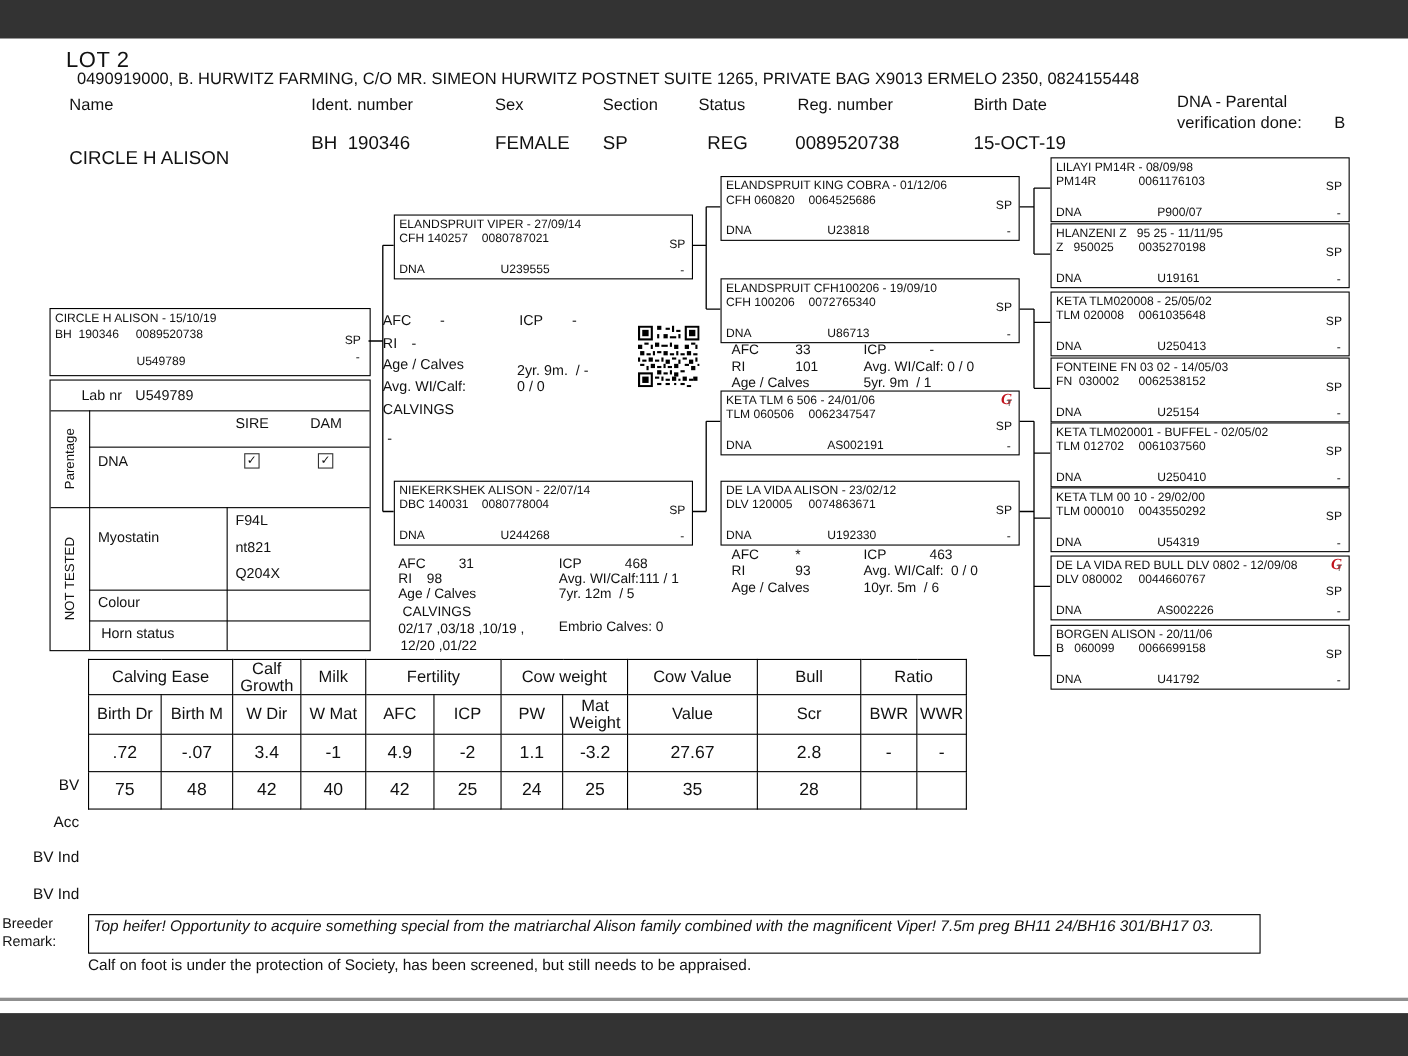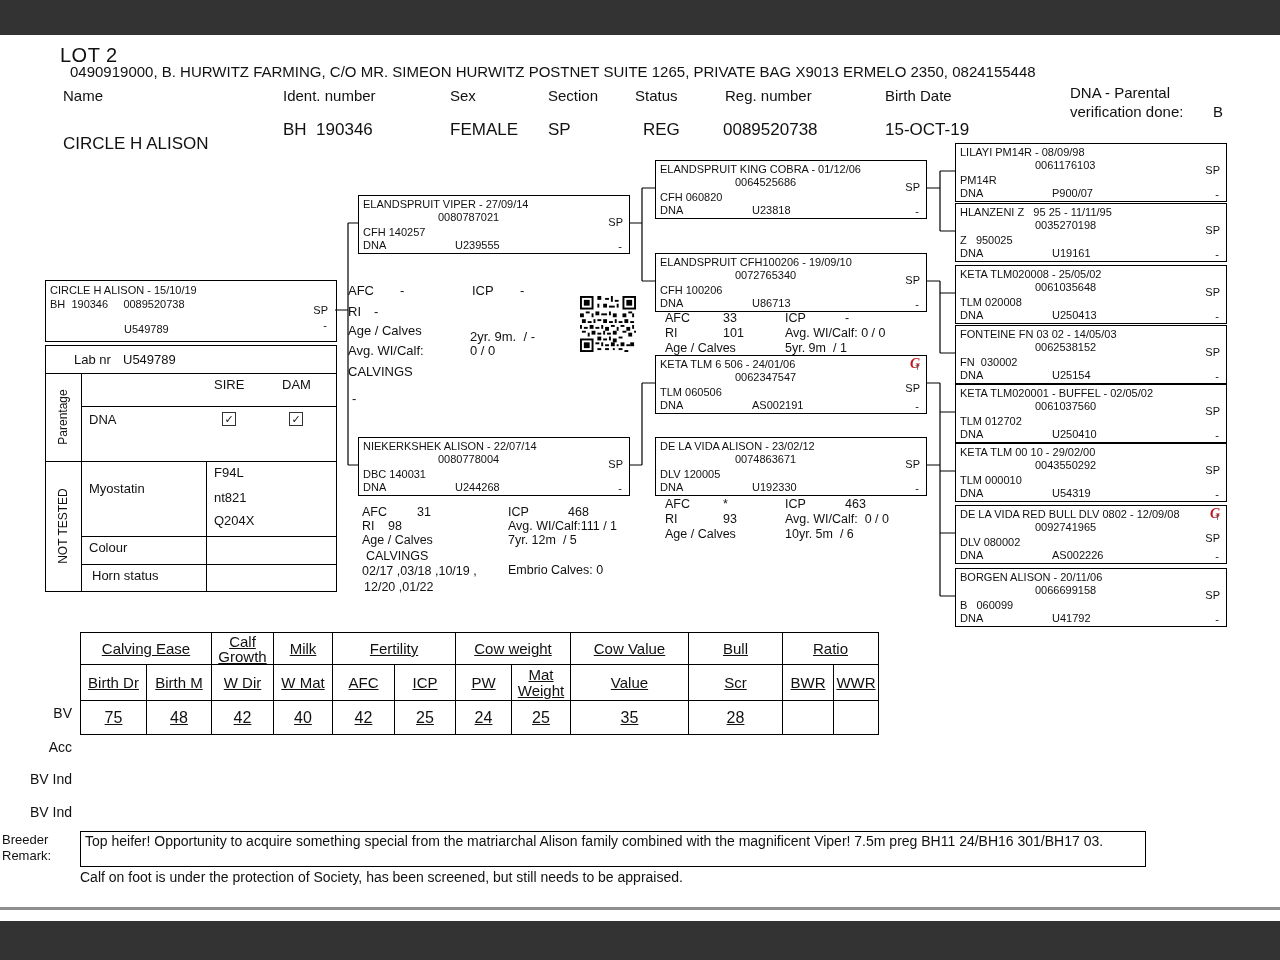--- a/index.html
+++ b/index.html
@@ -12,21 +12,21 @@
   .abs{position:absolute;}
   .pre{white-space:pre;}
   
   .lot{font-size:20px;letter-spacing:.5px;}
   .addr{font-size:15px;}
   .flabel{font-size:15px;}
   .fvalue{font-size:17px;}
   
   .pbox{position:absolute;width:270px;height:57px;border:1px solid #000;font-size:11px;background:#fff;}
   .pbox .bt{position:absolute;left:4px;top:2px;white-space:pre;}
-  .pbox .bi1{position:absolute;left:4px;top:15px;white-space:pre;margin-top:15px;}
+  .pbox .bi1{position:absolute;left:4px;top:15px;white-space:pre;}
   .pbox .bi2{position:absolute;left:79px;top:15px;white-space:pre;}
   .pbox .bsp{position:absolute;right:6px;top:20px;}
   .pbox .bsp.low{top:26px;}
   .pbox .bdl{position:absolute;left:4px;bottom:2px;}
   .pbox .bdv{position:absolute;left:96px;bottom:2px;white-space:pre;}
   .pbox .bdash{position:absolute;right:7px;bottom:1px;}
   .gt{position:absolute;right:6px;top:1px;line-height:1;}
   .gt .g{font-family:"Liberation Serif",serif;font-style:italic;font-weight:bold;font-size:14px;color:#c1121c;}
   .gt .t{font-size:8px;color:#555;margin-left:-5px;vertical-align:-2px;}
   
@@ -39,30 +39,30 @@
   
   .lab{position:absolute;left:45px;top:345px;width:290px;height:245px;border:1px solid #000;font-size:13px;}
   .lab .hl{position:absolute;background:#000;height:1px;}
   .lab .vl{position:absolute;background:#000;width:1px;}
   .vlabel{position:absolute;text-align:center;transform:rotate(-90deg);font-size:12px;}
   .checkbox{position:absolute;width:12px;height:12px;border:1px solid #333;font-size:11px;line-height:12px;text-align:center;}
   
   .stat{position:absolute;font-size:13px;}
   .stat span{position:absolute;white-space:pre;}
   
-  table.bv{position:absolute;left:80px;top:632px;border-collapse:collapse;table-layout:fixed;font-size:15px;text-decoration:underline;}
+  table.bv{position:absolute;left:80px;top:599px;border-collapse:collapse;table-layout:fixed;font-size:15px;}
   table.bv th,table.bv td{border:1px solid #000;text-align:center;padding:0;font-weight:normal;}
   table.bv .grp{height:32px;font-size:15px;line-height:15px;}
   table.bv .sub{height:36px;font-size:15px;line-height:16px;}
   table.bv .dat td{height:33px;font-size:16px;}
   .rowlabel{position:absolute;width:72px;text-align:right;font-size:14px;}
   .vaccbox{position:absolute;left:878px;top:632px;width:270px;height:199px;border:1px solid #000;font-size:15px;}
   .vaccbox div{position:absolute;left:10px;white-space:pre;}
   .remarkbox{position:absolute;left:80px;top:831px;width:1066px;height:36px;border:1px solid #000;
-             font-size:14px;line-height:17px;padding:1px 4px;box-sizing:border-box;}
+             font-size:14px;line-height:17px;padding:1px 4px;box-sizing:border-box;font-style:italic;}
   .remarklabel{position:absolute;left:2px;width:72px;text-align:left;font-size:13px;line-height:16px;}
   .footnote{position:absolute;left:80px;top:869px;font-size:14px;}
   svg.wires{position:absolute;left:0;top:0;pointer-events:none;}
 </style>
 </head>
 <body>
 
 <div class="page">
   <div class="band top"></div>
 
@@ -236,21 +236,21 @@
     <span class="bi1">TLM 000010</span>
       <span class="bi2">0043550292</span>
     <span class="bsp">SP</span>
     <span class="bdl">DNA</span>
       <span class="bdv">U54319</span>
     <span class="bdash">-</span>
   </div>
   <div class="pbox" style="left:955px;top:505px">
     <div class="bt">DE LA VIDA RED BULL DLV 0802 - 12/09/08</div>
     <span class="bi1">DLV 080002</span>
-      <span class="bi2">0092741965</span>
+      <span class="bi2">0044660767</span>
     <span class="gt"><span class="g">G</span><span class="t">T</span></span>
     <span class="bsp low">SP</span>
     <span class="bdl">DNA</span>
       <span class="bdv">AS002226</span>
     <span class="bdash">-</span>
   </div>
   <div class="pbox" style="left:955px;top:568px">
     <div class="bt">BORGEN ALISON - 20/11/06</div>
     <span class="bi1">B   060099</span>
       <span class="bi2">0066699158</span>
@@ -431,20 +431,34 @@
       <th>AFC</th>
       <th>ICP</th>
       <th>PW</th>
       <th>Mat Weight</th>
       <th>Value</th>
       <th>Scr</th>
       <th>BWR</th>
       <th>WWR</th>
     </tr>
     <tr class="dat">
+      <td>.72</td>
+          <td>-.07</td>
+      <td>3.4</td>
+          <td>-1</td>
+      <td>4.9</td>
+          <td>-2</td>
+      <td>1.1</td>
+          <td>-3.2</td>
+      <td>27.67</td>
+          <td>2.8</td>
+      <td>-</td>
+          <td>-</td>
+    </tr>
+    <tr class="dat">
       <td>75</td>
           <td>48</td>
       <td>42</td>
           <td>40</td>
       <td>42</td>
           <td>25</td>
       <td>24</td>
           <td>25</td>
       <td>35</td>
           <td>28</td>

